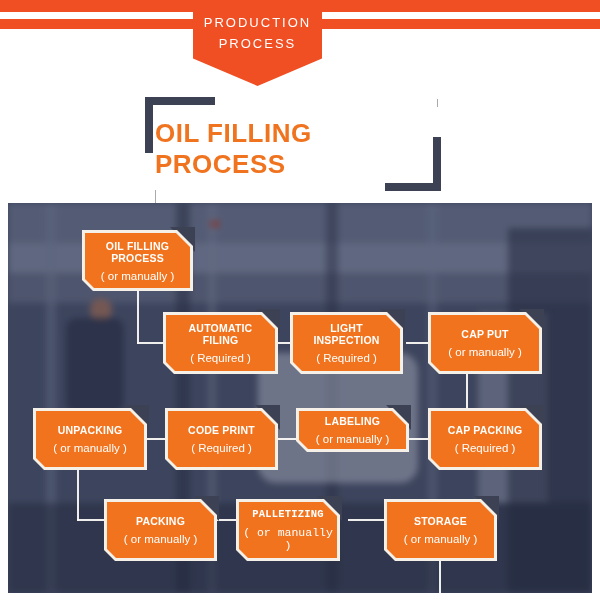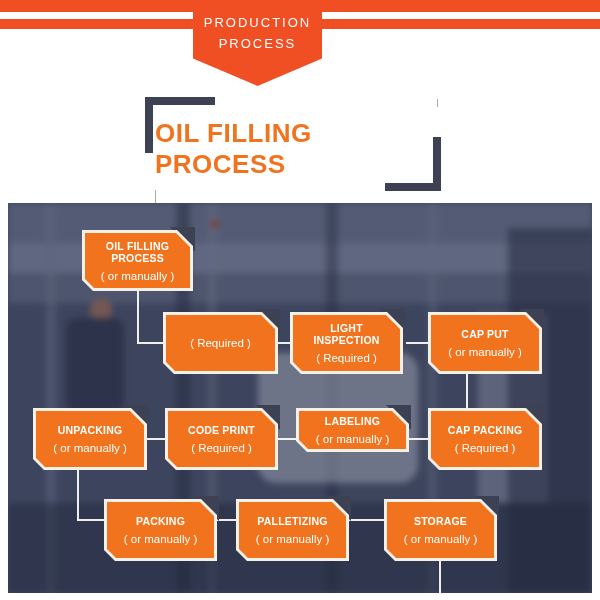--- a/index.html
+++ b/index.html
@@ -52,21 +52,21 @@
   .node-sub{font-size:11.5px;}
   .n0{left:82px;top:230px;width:111px;height:61px;}
   .n1{left:163px;top:312px;width:115px;height:62px;}
   .n2{left:290px;top:312px;width:113px;height:62px;}
   .n3{left:428px;top:312px;width:114px;height:62px;}
   .n4{left:33px;top:408px;width:114px;height:62px;}
   .n5{left:165px;top:408px;width:113px;height:62px;}
   .n6{left:296px;top:408px;width:113px;height:44px;}
   .n7{left:428px;top:408px;width:114px;height:62px;}
   .n8{left:104px;top:499px;width:113px;height:62px;}
-  .n9{left:236px;top:499px;width:113px;height:62px;}
+  .n9{left:236px;top:499px;width:104px;height:62px;font-family:Liberation Mono, monospace;}
   .n10{left:384px;top:499px;width:113px;height:62px;}
   
   .conn{position:absolute;background:rgba(250,249,246,.95);}
   .c1{left:137px;top:291px;width:2px;height:53px;}
   .c2{left:137px;top:342px;width:27px;height:2px;}
   .c3{left:277px;top:342px;width:18px;height:2px;}
   .c4{left:406px;top:342px;width:23px;height:2px;}
   .c5{left:466px;top:374px;width:2px;height:35px;}
   .c6{left:146px;top:438px;width:20px;height:2px;}
   .c7{left:277px;top:438px;width:20px;height:2px;}
@@ -140,20 +140,21 @@
     <div class="node"></div>
     <div class="node-face">
       <span class="node-label">OIL FILLING PROCESS</span>
       <span class="node-sub">( or manually )</span>
     </div>
   </div>
   <div class="node-wrap n1">
     <div class="node-corner"></div>
     <div class="node"></div>
     <div class="node-face">
+      <span class="node-label">AUTOMATIC FILING</span>
       <span class="node-sub">( Required )</span>
     </div>
   </div>
   <div class="node-wrap n2">
     <div class="node-corner"></div>
     <div class="node"></div>
     <div class="node-face">
       <span class="node-label">LIGHT INSPECTION</span>
       <span class="node-sub">( Required )</span>
     </div>

